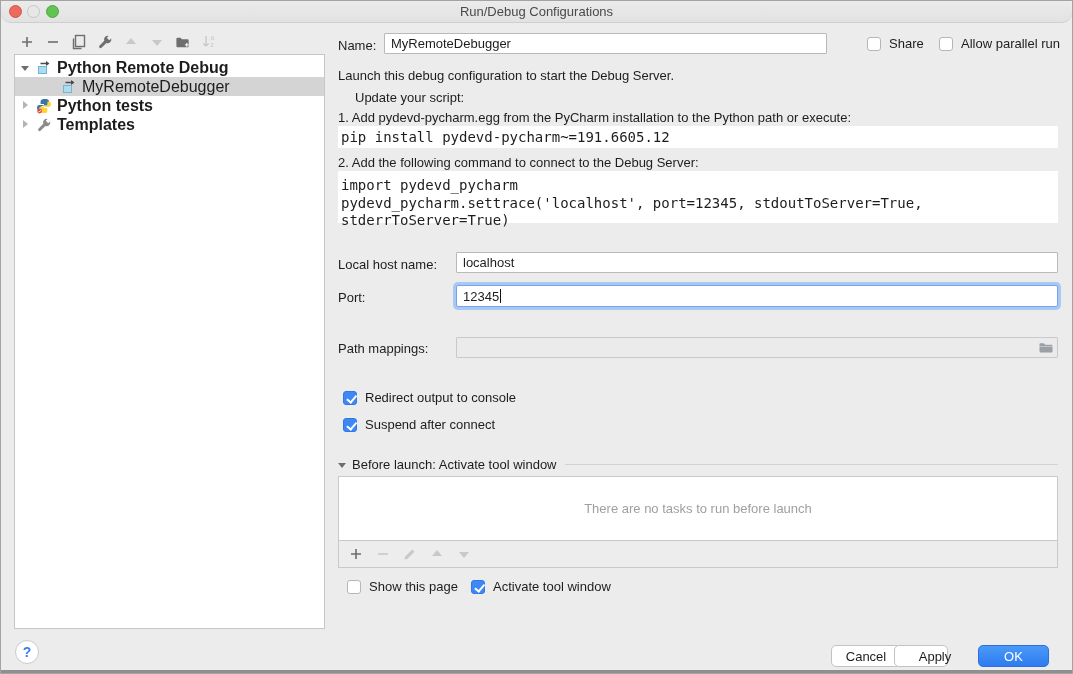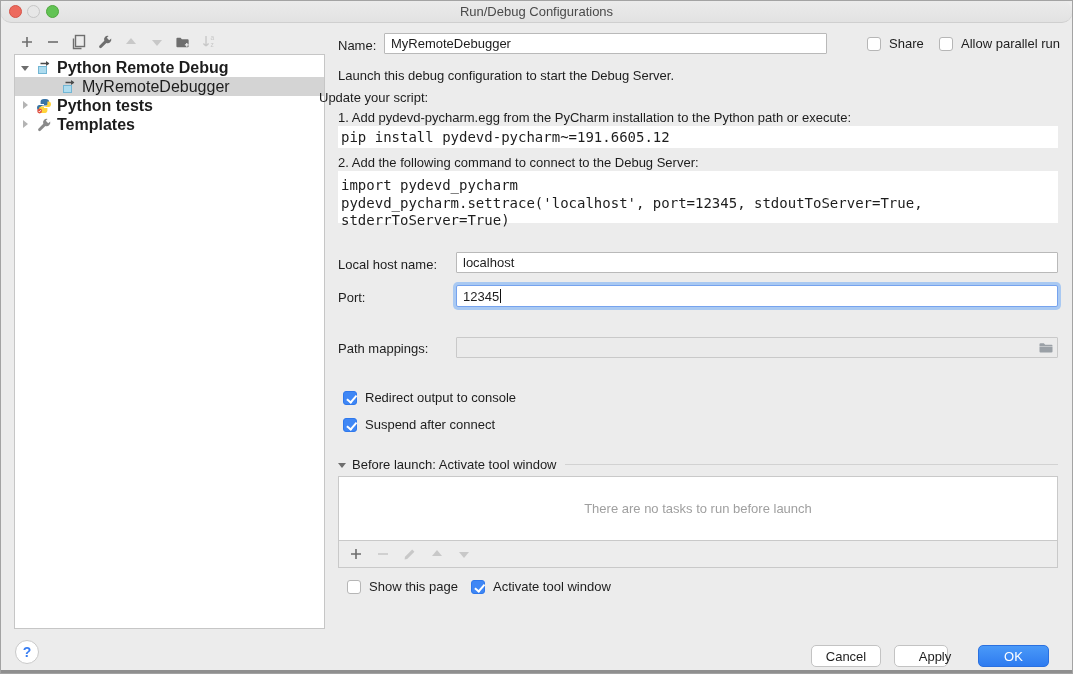--- a/index.html
+++ b/index.html
@@ -194,21 +194,21 @@
   <div class="abs cbrow" style="left:866px; top:35px;">
     <span class="cb"></span>
     <span class="flabel">Share</span>
   </div>
   <div class="abs cbrow" style="left:938px; top:35px;">
     <span class="cb"></span>
     <span class="flabel">Allow parallel run</span>
   </div>
 
   <div class="abs flabel" style="left:337px; top:67px;">Launch this debug configuration to start the Debug Server.</div>
-  <div class="abs flabel" style="left:318px; top:89px;">Update your script:</div>
+  <div class="abs flabel" style="left:354px; top:89px;">Update your script:</div>
   <div class="abs flabel" style="left:337px; top:109px;">1. Add pydevd-pycharm.egg from the PyCharm installation to the Python path or execute:</div>
   <div class="abs whitebar mono" style="left:337px; top:125px; width:720px; height:22px; line-height:22px; padding-left:3px;">pip install pydevd-pycharm~=191.6605.12</div>
   <div class="abs flabel" style="left:337px; top:154px;">2. Add the following command to connect to the Debug Server:</div>
   <div class="abs whitebar mono" style="left:337px; top:170px; width:720px; height:52px; line-height:17.5px; padding:6px 3px 0;">
     <div>import pydevd_pycharm</div>
     <div>pydevd_pycharm.settrace('localhost', port=12345, stdoutToServer=True, stderrToServer=True)</div>
   </div>
 
   <div class="abs flabel" style="left:337px; top:256px;">Local host name:</div>
   <div class="abs tfield" style="left:455px; top:251px; width:602px; height:21px;">
@@ -281,21 +281,21 @@
     <span class="flabel">Show this page</span>
   </div>
   <div class="abs cbrow" style="left:470px; top:578px;">
     <span class="cb checked"></span>
     <span class="flabel">Activate tool window</span>
   </div>
 
   <div class="help-btn">
       <span>?</span>
     </div>
-  <div class="btn" style="left:810px; top:644px; width:70px;">
+  <div class="btn" style="left:830px; top:644px; width:70px;">
       <span>Cancel</span>
     </div>
   <div class="btn" style="left:893px; top:644px; width:54px;padding-left:28px;">
       <span>Apply</span>
     </div>
   <div class="btn primary" style="left:977px; top:644px; width:71px;">
       <span>OK</span>
     </div>
 
   <div class="bottom-edge"></div>

